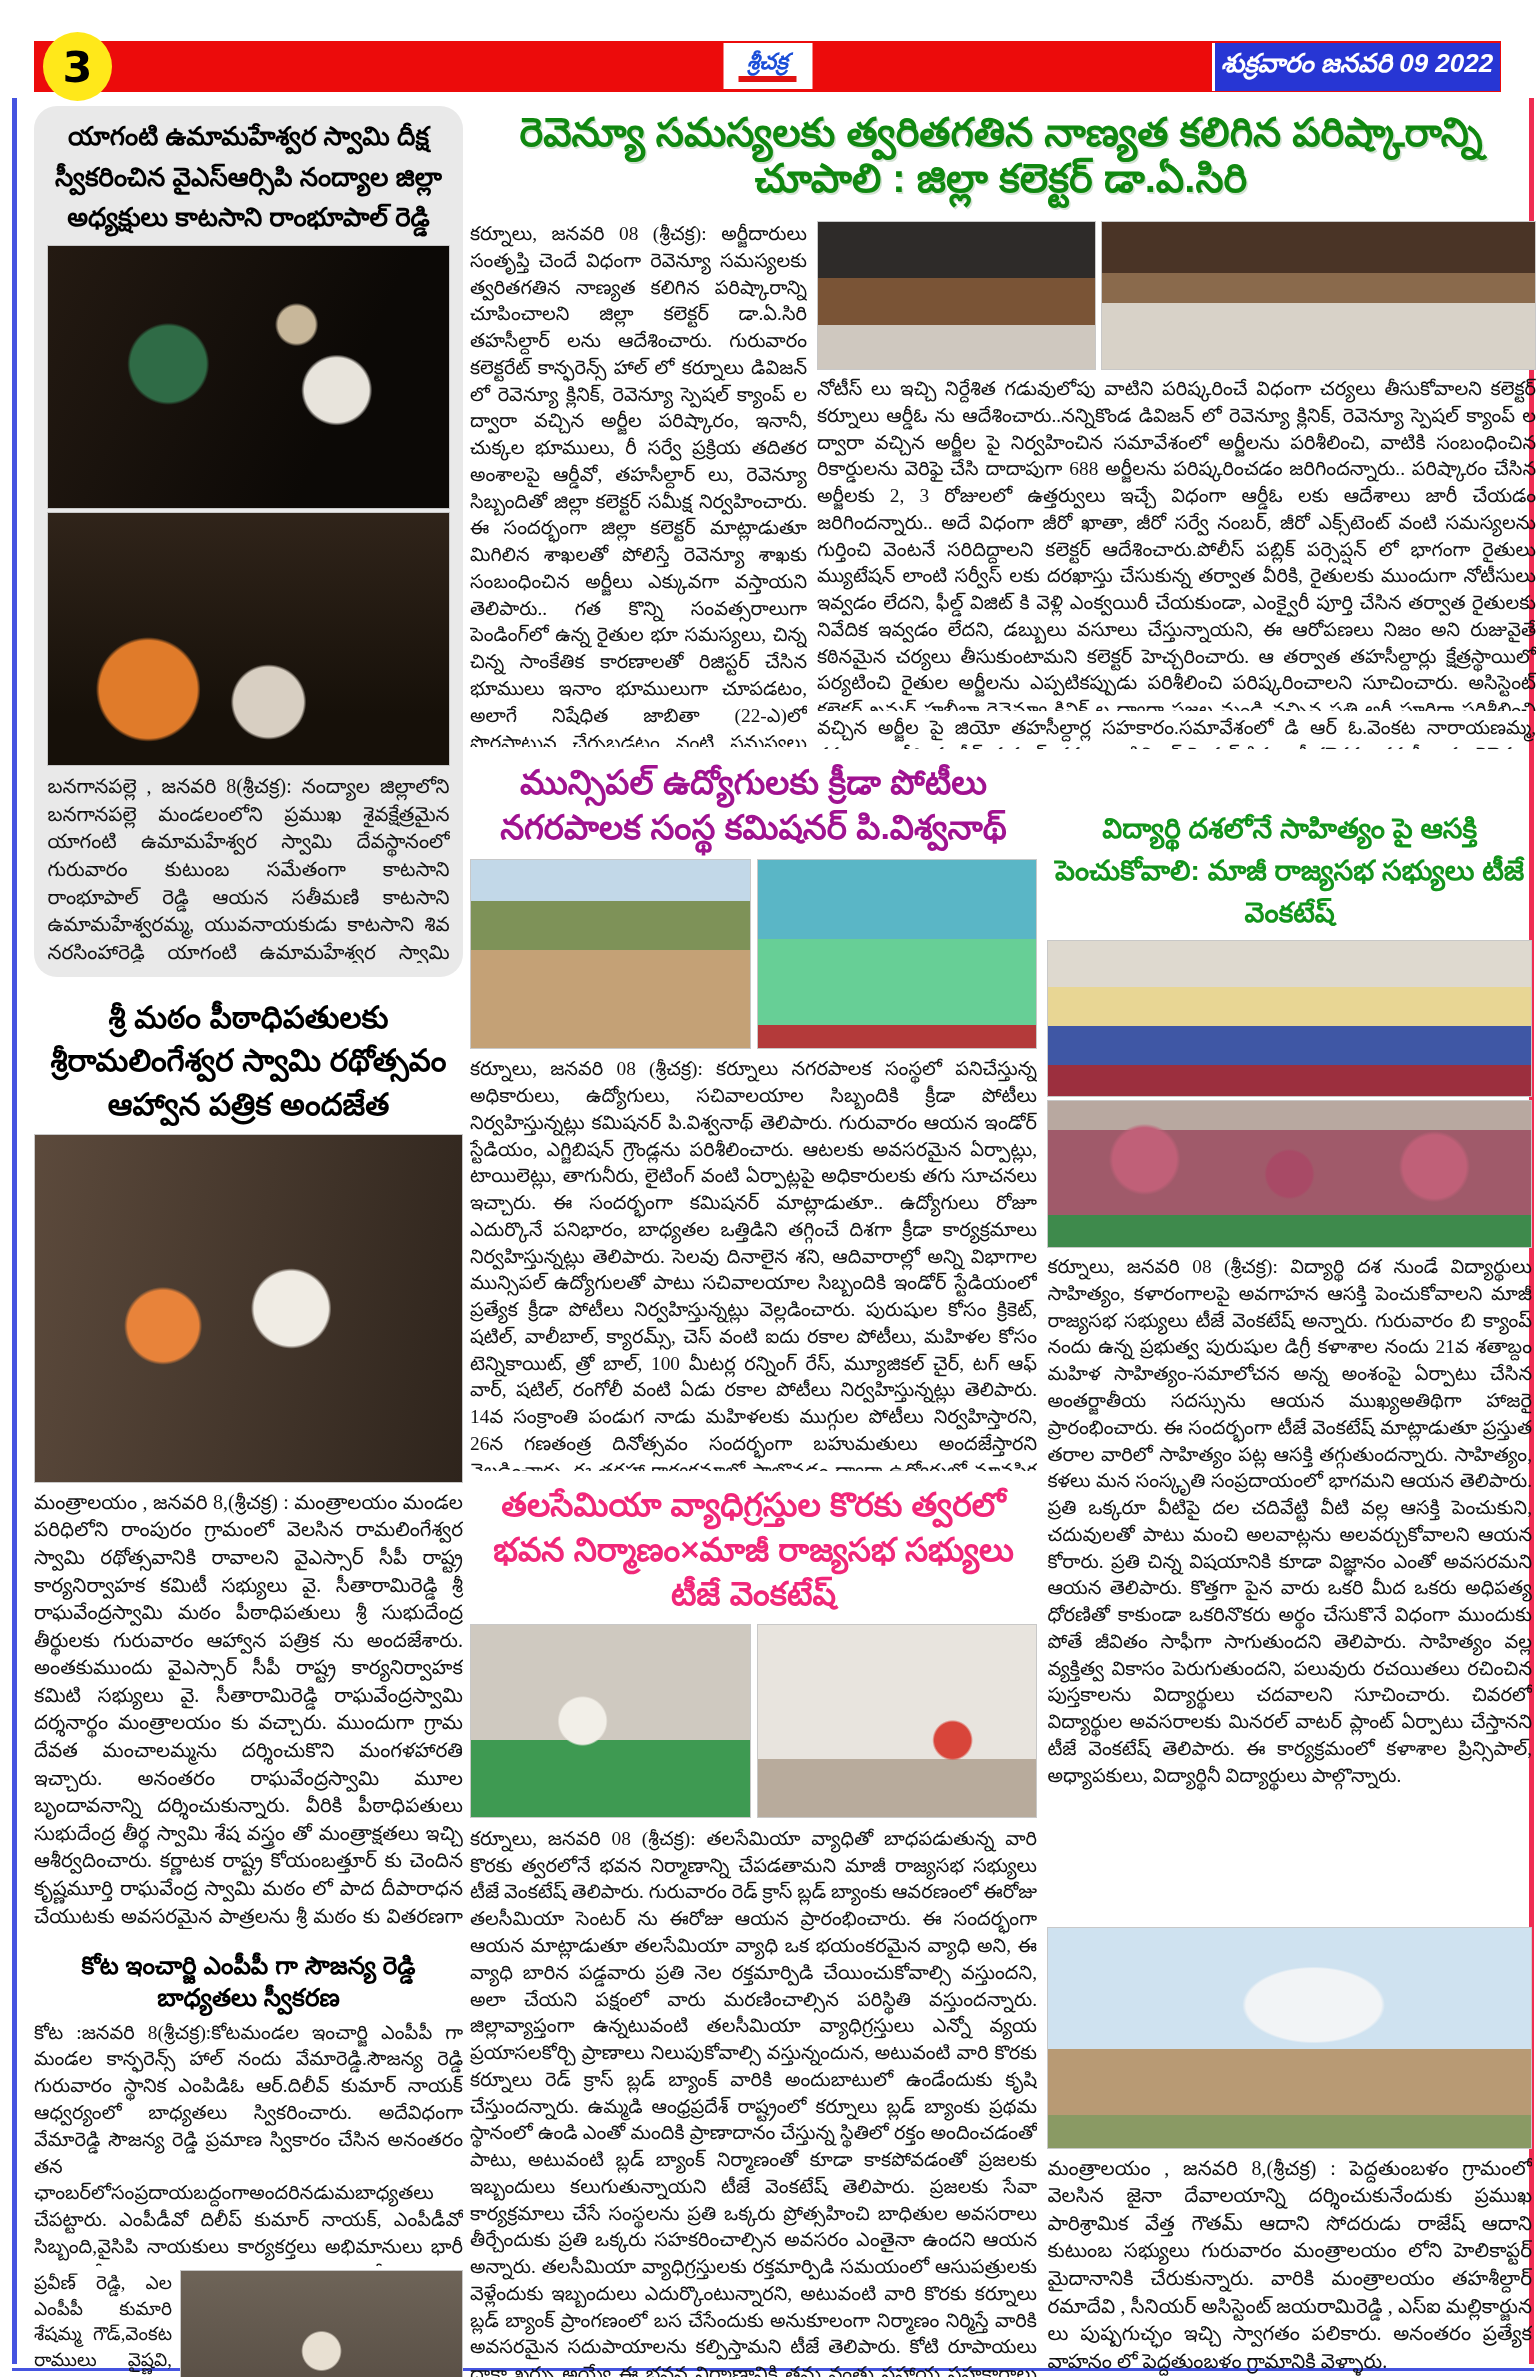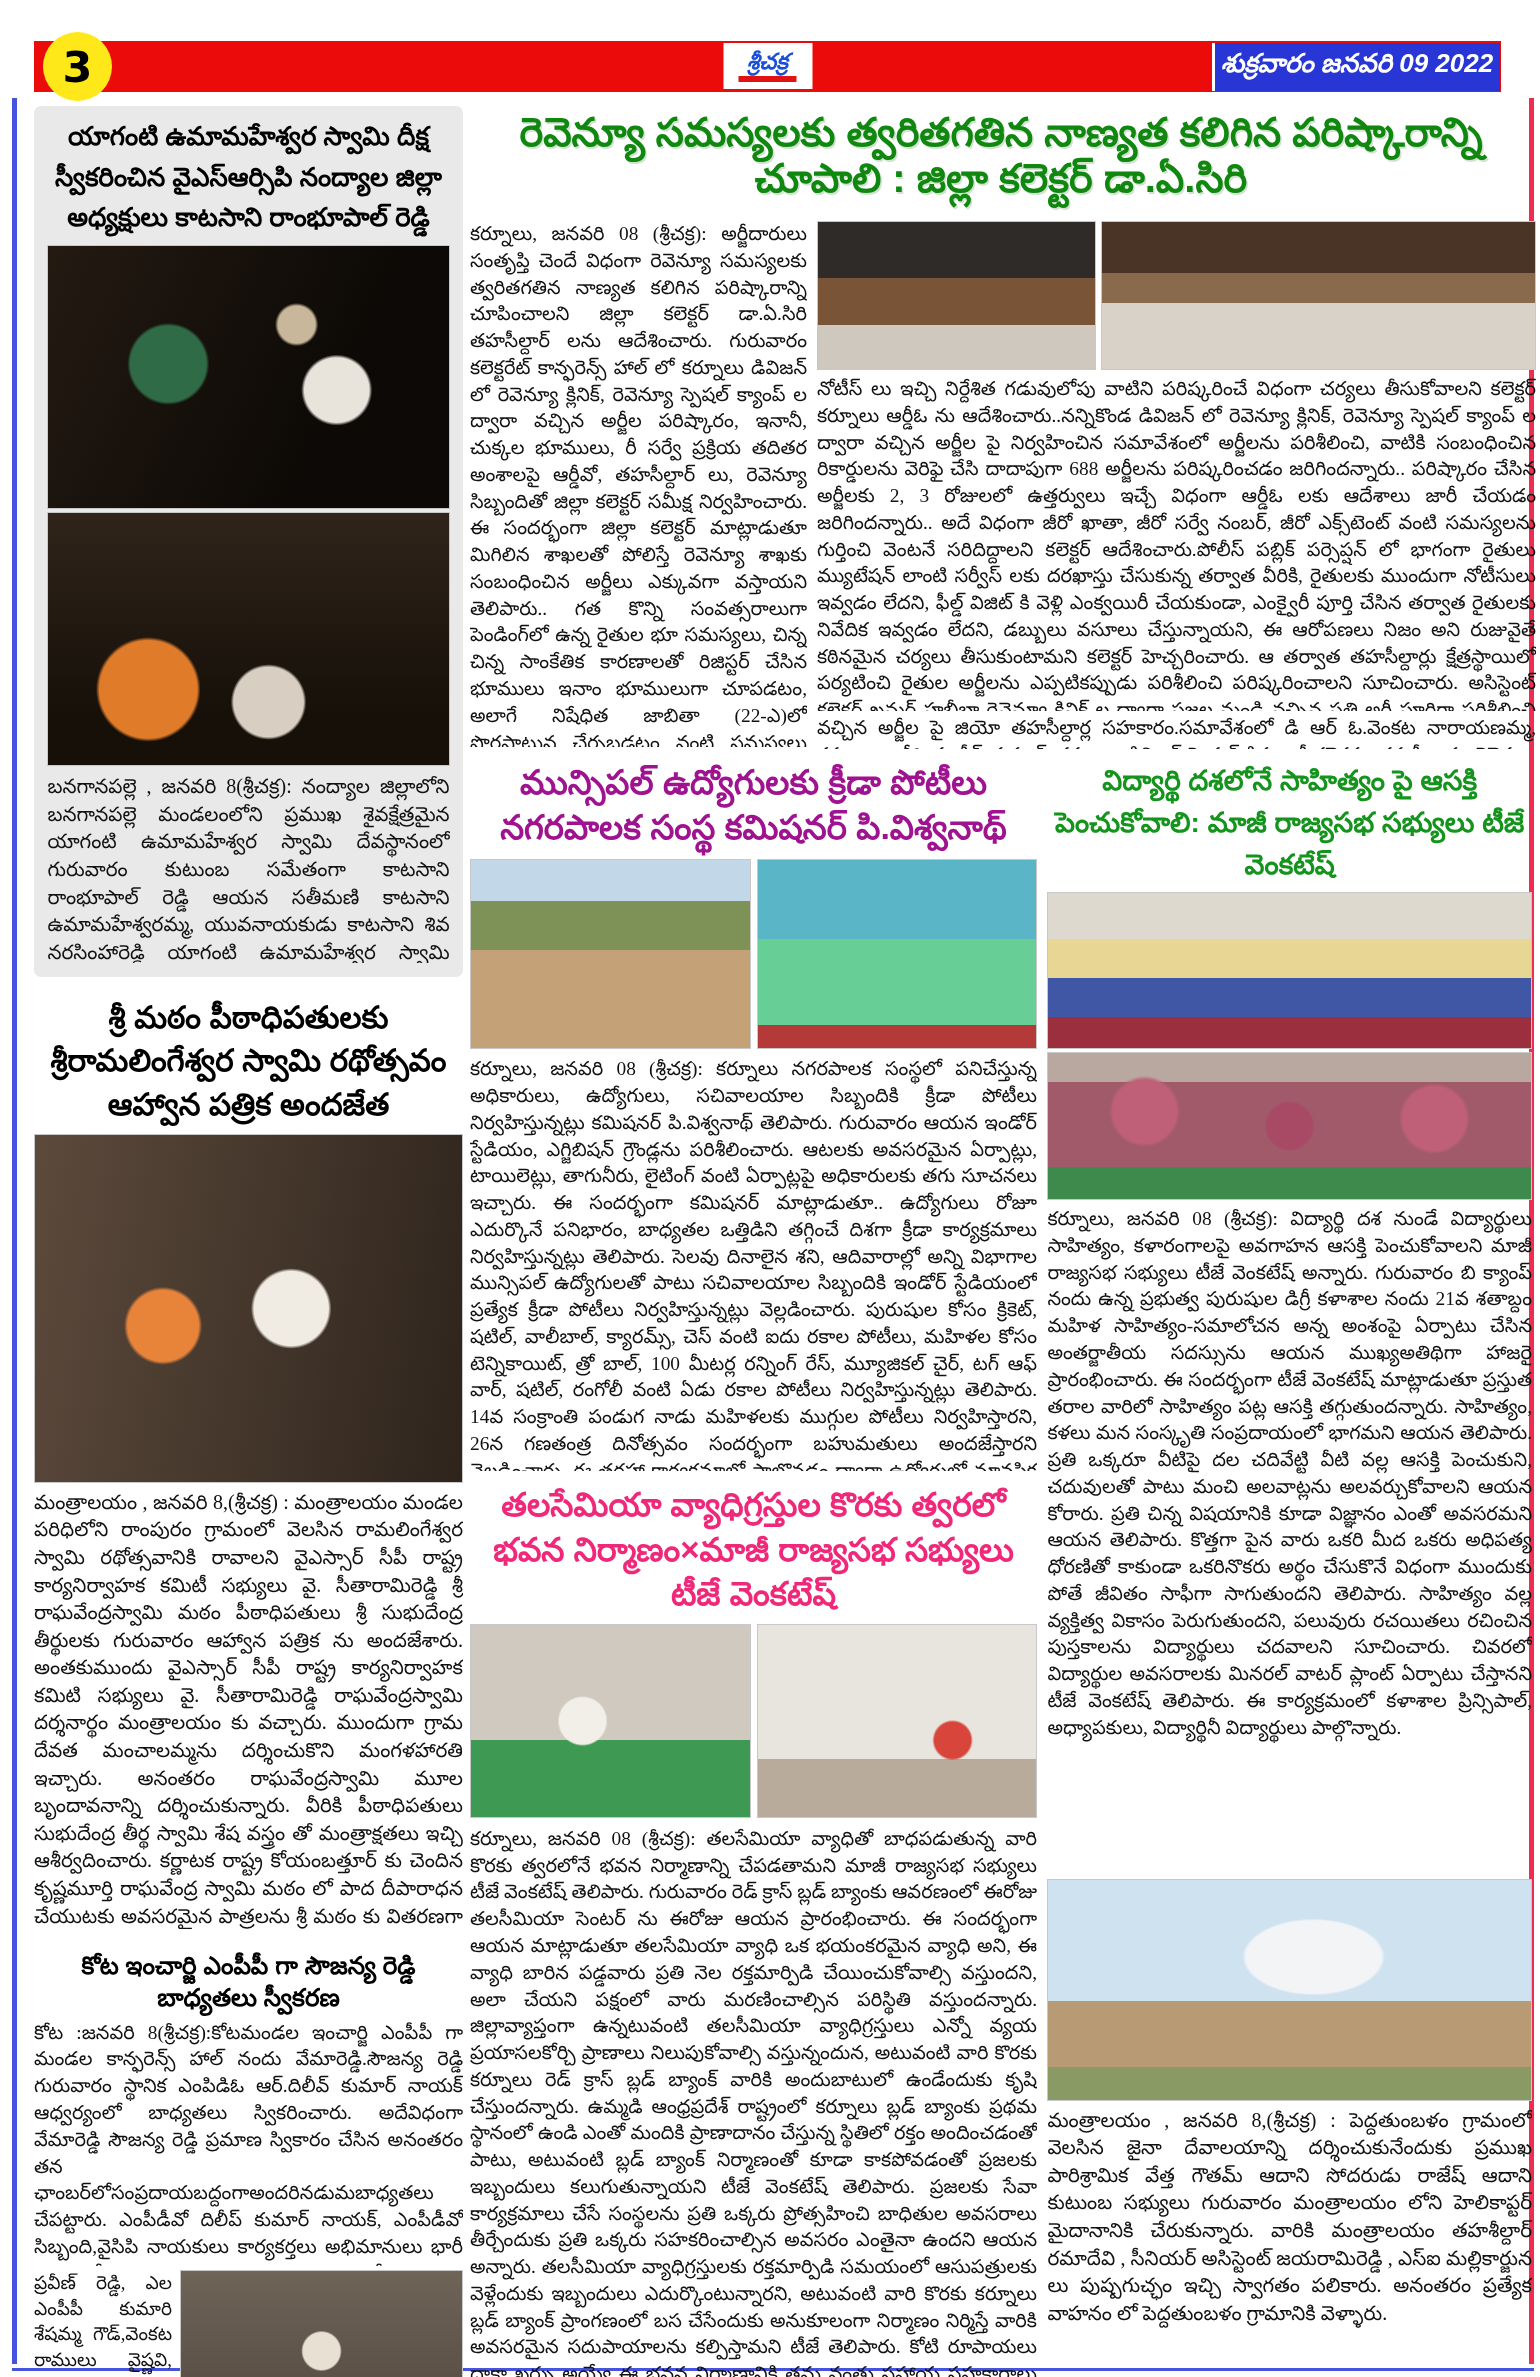--- a/index.html
+++ b/index.html
@@ -19,21 +19,21 @@
   .logo-txt{font:bold italic 22.4px "DejaVu Sans",sans-serif;color:#1b4fd8;line-height:1;}
   .logo-tag{margin-top:3px;width:58px;height:6px;background:#e01212;}
   .date-box{position:absolute;right:1.5px;top:1.5px;bottom:1.5px;width:285px;background:#2736d4;
             border-left:3.7px solid #fff;display:flex;align-items:center;justify-content:center;}
   .date-txt{font:bold italic 26px "Liberation Sans",sans-serif;color:#fff;white-space:nowrap;}
   
   .just{text-align:justify;line-height:1.38;overflow:hidden;}
   .ph{border:0.7px solid #c8c8c8;background-size:cover;}
   
   .colL{position:absolute;left:34px;top:106px;width:429px;}
-  .greybox{background:#e9e9e9;border-radius:7px;padding:10.4px 13.4px 13.4px;}
+  .greybox{background:#e9e9e9;border-radius:23px;padding:10.4px 13.4px 13.4px;}
   .h-left1{font:bold 26px "Liberation Sans",sans-serif;text-align:center;line-height:1.55;color:#000;}
   .h-left2{font:bold 31px "Liberation Sans",sans-serif;text-align:center;line-height:1.4;color:#000;margin-top:19.4px;}
   .h-left3{font:bold 24.6px "Liberation Sans",sans-serif;text-align:center;line-height:1.3;color:#000;margin-top:21px;}
   .colL .body{font-size:20px;}
   .kota-row{display:flex;gap:7.5px;margin-top:4.5px;}
   .kota-row .txt{flex:0 0 138px;font-size:18.6px;}
   .kota-row .ph{flex:1;height:200px;}
   
   .main{position:absolute;left:470px;top:106px;width:1062px;}
   .h-main{font:bold 40px "Liberation Sans",sans-serif;color:#108810;text-align:center;line-height:1.15;
@@ -43,21 +43,21 @@
   .ma-photos{position:absolute;left:347px;top:0;width:719px;height:149px;display:flex;gap:4.5px;}
   .ma-photos .p1{flex:0 0 277px;}
   .ma-photos .p2{flex:1;}
   .ma-t2{position:absolute;left:347px;top:155px;width:719px;height:335px;font-size:19.4px;}
   .ma-t3{position:absolute;left:347px;top:494px;width:719px;height:34px;font-size:19.4px;}
   .row2{display:flex;gap:10.4px;margin-top:7.5px;}
   .colC{flex:0 0 567px;}
   .colR{flex:1;}
   .h-muni{font:bold 34px "Liberation Sans",sans-serif;color:#a01390;text-align:center;line-height:1.35;}
   .h-thal{font:bold 33px "Liberation Sans",sans-serif;color:#f02879;text-align:center;line-height:1.35;margin-top:12px;}
-  .h-vid{font:bold 28px "Liberation Sans",sans-serif;color:#14941c;text-align:center;line-height:1.5;}
+  .h-vid{font:bold 28px "Liberation Sans",sans-serif;color:#14941c;text-align:center;line-height:1.5;margin-top:48px;}
   .h-adani{font:bold 31px "Liberation Sans",sans-serif;color:#1c35e8;text-align:center;margin-top:13.4px;}
   .ph-row{display:flex;gap:6px;margin:7.5px 0;}
   .ph-row .ph{flex:1;height:188px;}
   .ph-row.thal .ph{height:192px;}
   .colC .body{font-size:19.4px;height:415px;}
   .colC .body.thal{height:647px;}
   .colR .body{font-size:19.4px;height:665px;}
   .colR .body.adani{height:277px;font-size:20px;}
   .ph-stagep{height:155px;margin:6px 0 3.7px;}
   .ph-audp{height:146px;margin-bottom:6px;}

